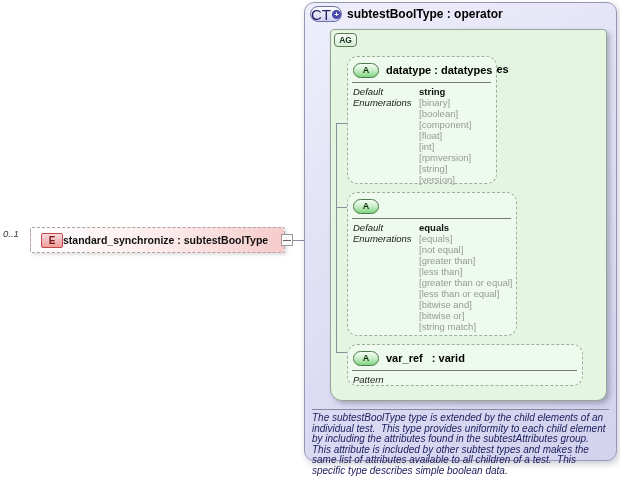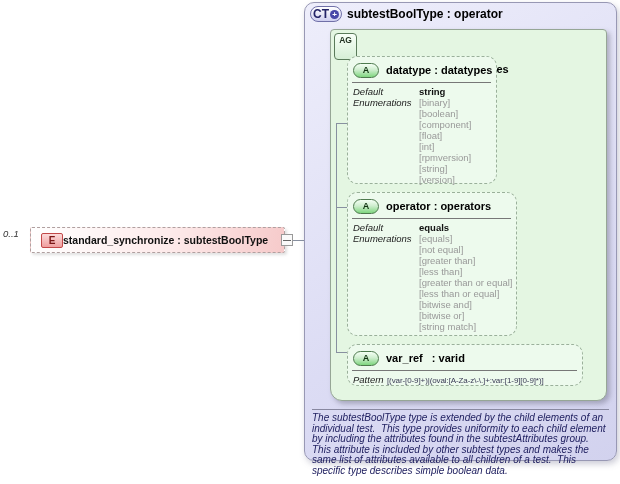--- a/index.html
+++ b/index.html
@@ -58,36 +58,36 @@
     border:1px solid #9898b4;border-radius:10px;
     background:linear-gradient(150deg,#eeeefb 0%,var(--c-complex_type_fill) 60%,#d2d2ee 100%);
     box-shadow:2px 3px 6px rgba(110,110,140,0.35);
   }
   .ct-capsule{
     left:310px;top:6px;width:32px;height:16px;
     border:1px solid #7070a8;border-radius:8px;
     background:linear-gradient(#ffffff,#cfcff0);
     display:flex;align-items:center;justify-content:center;gap:1px;
   }
-  .ct-capsule .ct-text{font-size:12px;font-weight:bold;color:#222266;}
+  .ct-capsule .ct-text{font-size:15px;font-weight:normal;color:#222266;}
   .plus-circle{
     width:9px;height:9px;border-radius:50%;background:#4848a8;
     color:#ffffff;font-size:8px;font-weight:bold;line-height:9px;text-align:center;
   }
   .ct-title{left:347px;top:7px;font-size:12px;font-weight:bold;color:#000;white-space:pre;}
 
   
   .ag-box{
     left:330px;top:29px;width:277px;height:372px;
     border:1px solid #96a696;border-radius:4px 4px 10px 12px;
     background:var(--c-group_fill);
     box-shadow:3px 3px 5px rgba(90,90,110,0.4);
   }
   .ag-capsule{
-    left:334px;top:33px;width:23px;height:27px;
+    left:334px;top:33px;width:23px;height:14px;
     border:1px solid #5a7a5a;border-radius:4px;
     background:linear-gradient(#f8fff8,#d6efd6);
     font-size:8.5px;font-weight:bold;color:#223322;text-align:center;line-height:12px;
   }
   .ag-label{left:362px;top:33px;font-size:11px;font-weight:bold;color:#000;white-space:pre;margin-top:30px;}
 
   
   .attr-box{
     border:1px dashed #9ab09a;border-radius:10px;
     background:var(--c-attribute_fill);
@@ -175,21 +175,20 @@
             <div>[string]</div>
             <div>[version]</div>
           </div>
       </div>
     </div>
   </div>
 
   <div class="abs attr-box attr-operator">
     <div class="attr-header">
       <span class="a-capsule">A</span>
-      <span class="attr-label">operator : operators</span>
     </div>
     <div class="attr-divider"></div>
     <div class="attr-rows">
       <div class="row">
         <span class="rl">Default</span>
         <span class="rv-bold">equals</span>
       </div>
       <div class="row">
         <span class="rl">Enumerations</span>
         <div class="enums">
@@ -209,21 +208,20 @@
 
   <div class="abs attr-box attr-varref">
     <div class="attr-header">
       <span class="a-capsule">A</span>
       <span class="attr-label">var_ref   : varid</span>
     </div>
     <div class="attr-divider"></div>
     <div class="attr-rows">
       <div class="row">
         <span class="rl rl-narrow">Pattern</span>
-        <span class="pattern-value">[(var-[0-9]+)|(oval:[A-Za-z\-\.]+:var:[1-9][0-9]*)]</span>
       </div>
     </div>
   </div>
 
   <div class="abs desc-divider"></div>
   <div class="abs description">The subtestBoolType type is extended by the child elements of an individual test.  This type provides uniformity to each child element by including the attributes found in the subtestAttributes group.  This attribute is included by other subtest types and makes the same list of attributes available to all children of a test.  This specific type describes simple boolean data.</div>
 
 </div>
 
 </body></html>

